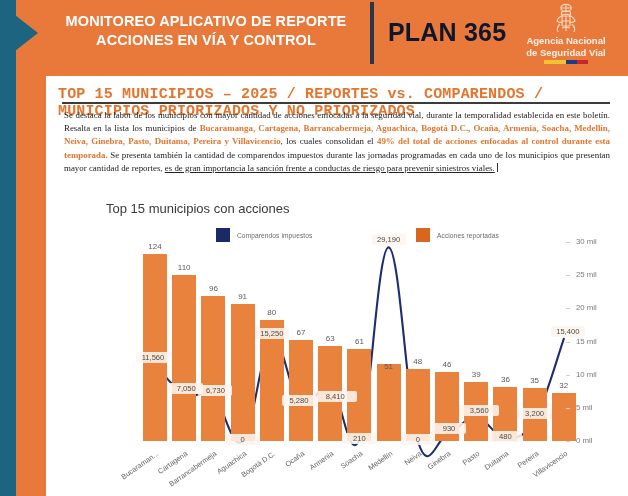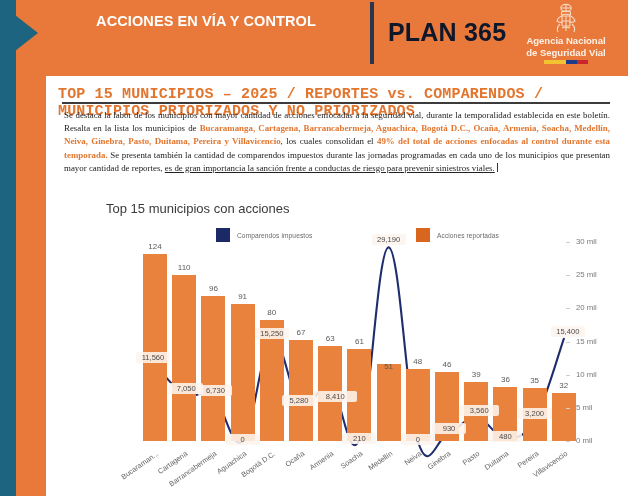--- a/index.html
+++ b/index.html
@@ -197,20 +197,21 @@
 <div id="page">
 
   <div class="strip-teal"></div>
   <div class="strip-orange"></div>
 
   <div class="header">
     <div class="header-chevron2"></div>
     <div class="header-chevron"></div>
 
     <div class="header-title">
+      <div>MONITOREO APLICATIVO DE REPORTE</div>
       <div>ACCIONES EN VÍA Y CONTROL</div>
     </div>
 
     <div class="header-divider"></div>
     <div class="plan-365">PLAN 365</div>
 
     <div class="logo-block">
       <svg class="logo-crest" width="30" height="32" viewBox="0 0 30 32">
         <g fill="none" stroke="#f8d9c2" stroke-width="1.1">
           <ellipse cx="15" cy="6" rx="5.2" ry="3.6"></ellipse>

